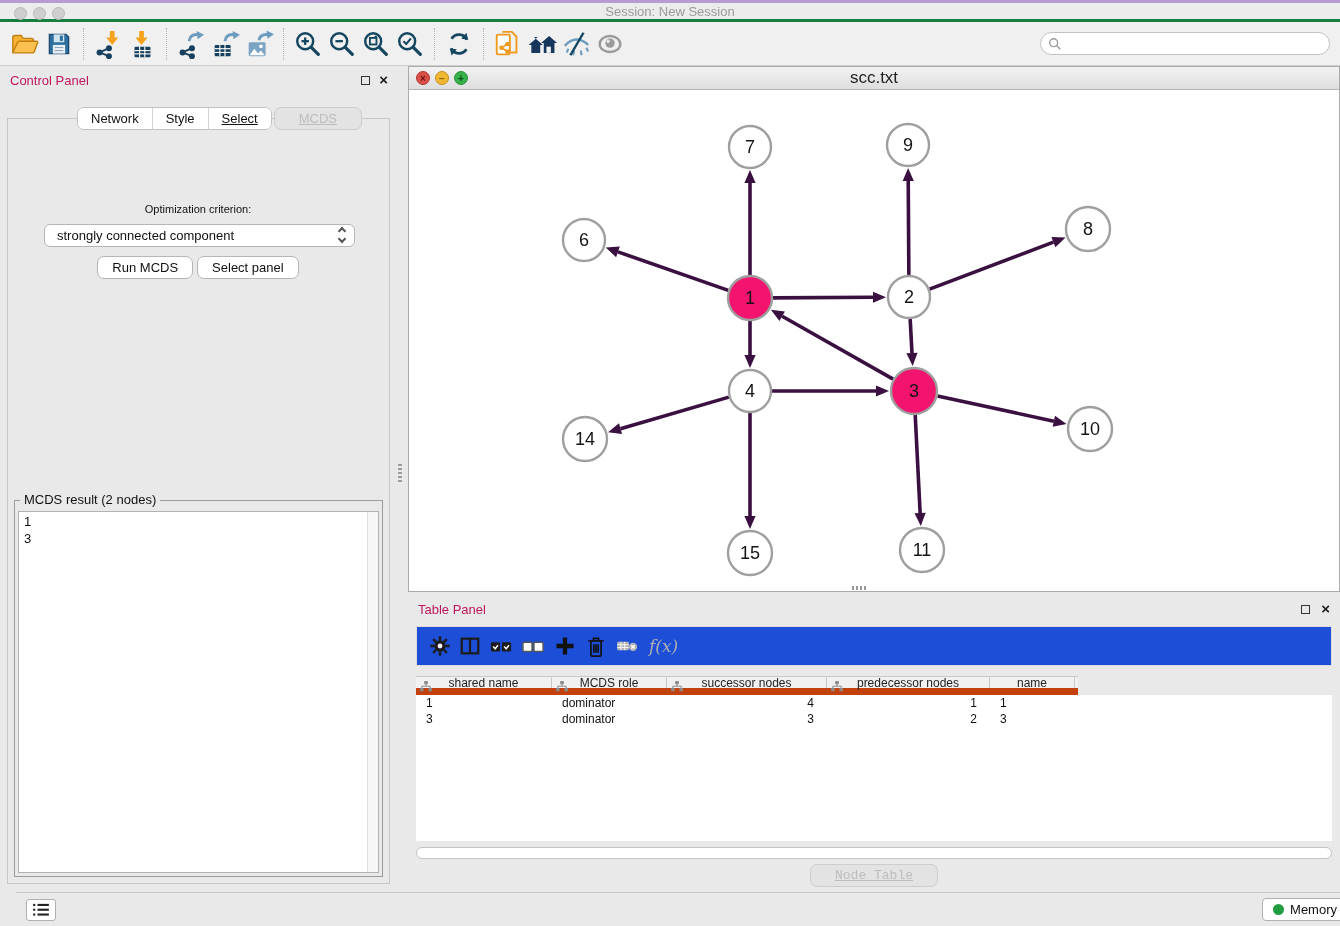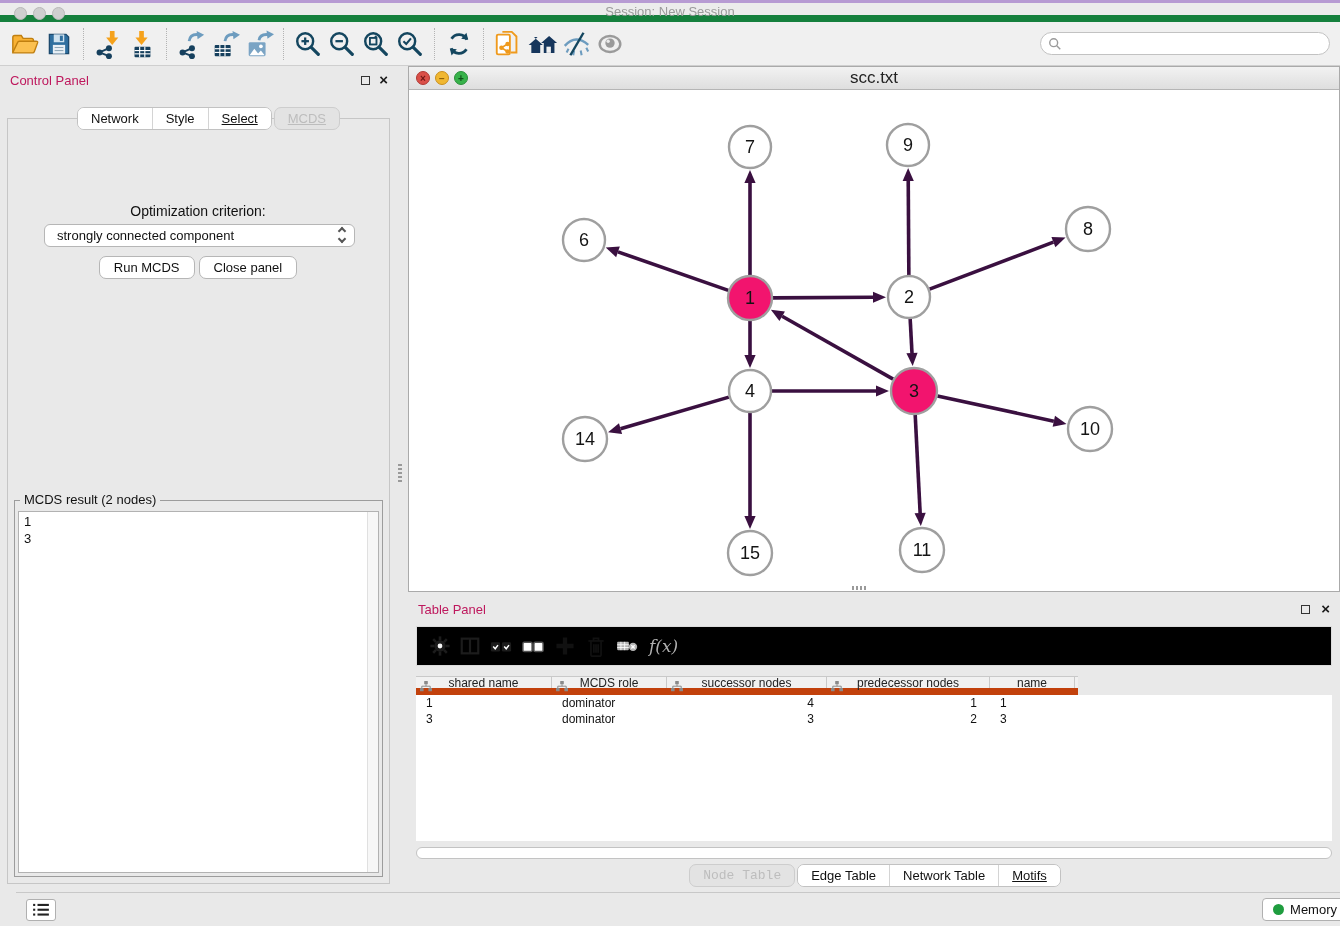--- a/index.html
+++ b/index.html
@@ -1,21 +1,21 @@
 <!DOCTYPE html>
 <html><head>
 <meta charset="utf-8">
 <style>
   * { margin:0; padding:0; box-sizing:border-box; }
   html,body { width:1340px; height:926px; font-family:"Liberation Sans","DejaVu Sans",sans-serif; background:#e9e9e9; overflow:hidden; }
   .abs { position:absolute; }
   #app { position:relative; width:1340px; height:926px; background:#e9e9e9; }
 
   
-  #titlebar { left:0; top:0; width:1340px; height:22px; background:#ececec; border-top:3px solid #b79bd3; border-bottom:7px solid #15803d; }
+  #titlebar { left:0; top:0; width:1340px; height:22px; background:#ececec; border-top:3px solid #b79bd3; border-bottom:3px solid #15803d; }
   #titlebar .title { width:100%; text-align:center; font-size:13px; color:#9a9a9a; line-height:18px; }
   .tl-dot { display:inline-block; width:13px; height:13px; border-radius:50%; background:#cfcfcf; border:1px solid #b9b9b9; margin-right:6px; }
   #main-traffic { left:14px; top:3px; }
 
   
   #toolbar { left:0; top:22px; width:1340px; height:44px; background:#f0f0f0; border-bottom:1px solid #cfcfcf; display:flex; align-items:center; padding-left:8px; }
   .tb-btn { width:34px; height:34px; display:flex; align-items:center; justify-content:center; cursor:pointer; }
   .tb-sep { width:1px; height:32px; border-left:1px dotted #b3b3b3; margin:0 7px; }
   #search-wrap { margin-left:auto; margin-right:10px; position:relative; }
   #search-wrap input { width:290px; height:23px; border:1px solid #c2c2c2; border-radius:12px; background:#fff; padding-left:26px; font-size:13px; outline:none; }
@@ -27,23 +27,23 @@
   .panel-head .ptitle { position:absolute; left:10px; top:7px; font-size:13px; color:#be185d; }
   .float-box { position:absolute; width:9px; height:9px; border:1.6px solid #333; top:10px; cursor:pointer; }
   .close-x { position:absolute; font-size:15px; font-weight:bold; color:#1a1a1a; top:5px; cursor:pointer; }
   #cp-float { right:26px; } #cp-close { right:8px; }
 
   #cp-pane { left:7px; top:52px; width:383px; height:766px; border:1px solid #c6c6c6; }
   #cp-tabs { left:77px; top:41px; display:flex; z-index:5; }
   .seg-group { display:flex; border:1px solid #c2c2c2; border-radius:7px; overflow:hidden; background:#fff; }
   .cptab { padding:3px 13px; font-size:13px; color:#111; background:#fff; border-right:1px solid #d4d4d4; cursor:pointer; }
   .cptab:last-child { border-right:none;text-decoration:underline; }
-  .cptab.active-lone { margin-left:2px; border:1px solid #cdcdcd; border-radius:7px; background:#e3e3e3; color:#bdbdbd; padding:3px 13px; font-size:13px; }
-
-  #opt-label { left:0; top:137px; width:396px; text-align:center; font-size:14px; color:#111; }
+  .cptab.active-lone { margin-left:2px; border:1px solid #cdcdcd; border-radius:7px; background:#e3e3e3; color:#bdbdbd; padding:3px 24px; font-size:13px; }
+
+  #opt-label { left:0; top:137px; width:396px; text-align:center; font-size:11px; color:#111; }
   #criterion-select { left:44px; top:158px; width:311px; height:23px; background:#fff; border:1px solid #b6b6b6; border-radius:6px; font-size:13px; color:#111; display:flex; align-items:center; padding-left:12px; cursor:pointer; }
   #criterion-select .chev { position:absolute; right:9px; top:3px; }
   .chev i { display:block; width:6px; height:6px; border:solid #555; border-width:2px 2px 0 0; }
   .chev .up { transform:rotate(-45deg); margin-bottom:2px; }
   .chev .dn { transform:rotate(135deg); }
 
   #cp-buttons { left:0; top:190px; width:396px; display:flex; justify-content:center; gap:4px; }
   .mac-btn { background:#fff; border:1px solid #b6b6b6; border-radius:7px; font-size:13px; color:#111; padding:3px 14px; font-family:inherit; cursor:pointer; }
 
   #result-group { left:14px; top:434px; width:369px; height:377px; border:1px solid #9c9c9c; }
@@ -61,21 +61,21 @@
   #tl-min  { left:26px; background:#f0b731; border:1px solid #c98f1e; color:#8a5d05; }
   #tl-max  { left:45px; background:#37b24a; border:1px solid #2a8f3a; color:#0d4f18; }
   #graph-svg { position:absolute; left:0; top:23px; }
   .handle-dots { background:repeating-linear-gradient(90deg,#9a9a9a 0 2px,transparent 2px 4px); }
   #net-resize { left:852px; top:586px; width:16px; height:4px; }
   #v-divider { left:398px; top:464px; width:4px; height:18px; background:repeating-linear-gradient(0deg,#9a9a9a 0 2px,transparent 2px 4px); }
 
   
   #table-panel { left:408px; top:595px; width:932px; height:297px; background:#e9e9e9; }
   #tp-float { right:30px; } #tp-close { right:10px; }
-  #tp-toolbar { left:8px; right:8px; top:31px; height:40px; background:#000000; border:1px solid #dcdcdc; display:flex; align-items:center; gap:8px; padding-left:12px; }
+  #tp-toolbar { left:8px; right:8px; top:31px; height:40px; background:#1d4ed8; border:1px solid #dcdcdc; display:flex; align-items:center; gap:8px; padding-left:12px; }
   .tp-icon { display:flex; align-items:center; justify-content:center; cursor:pointer; }
   #fx-label { font-family:"DejaVu Serif","Liberation Serif",serif; font-style:italic; font-size:17px; color:#b0b0b0; }
   #tbl-header { left:8px; top:81px; width:662px; height:19px; background:#f1f1f1; border-top:1px solid #c9c9c9; border-bottom:7px solid #c2410c; display:flex; }
   .th { position:relative; height:100%; border-right:1px solid #c9c9c9; display:flex; align-items:center; justify-content:center; font-size:12px; color:#222; }
   .th svg { position:absolute; left:4px; top:4px; }
   #tbl-body { left:8px; right:8px; top:100px; height:146px; background:#fff; }
   .tr { display:flex; height:16px; }
   .td { font-size:12px; color:#111; line-height:16px; overflow:hidden; white-space:nowrap; }
   #tbl-hscroll { left:8px; right:8px; top:252px; height:12px; background:#fff; border:1px solid #c3c3c3; border-radius:7px; }
   #tbl-tabs { left:0; right:0; top:269px; display:flex; justify-content:center; }
@@ -277,21 +277,21 @@
     <div id="opt-label" class="abs">Optimization criterion:</div>
     <div id="criterion-select" class="abs">
       <span>strongly connected component</span>
       <span class="chev">
           <i class="up"></i>
           <i class="dn"></i>
         </span>
     </div>
     <div id="cp-buttons" class="abs">
       <button class="mac-btn">Run MCDS</button>
-      <button class="mac-btn">Close panel</button>
+      <button class="mac-btn">Select panel</button>
     </div>
     <div id="result-group" class="abs">
       <span id="result-legend">MCDS result (2 nodes)</span>
       <div id="result-inner">
         <div id="result-lines">
             <div>1</div>
             <div>3</div>
           </div>
         <div id="result-scroll"></div>
       </div>
@@ -552,25 +552,20 @@
           <div class="td" style="width: 136px; text-align: left; padding: 0px 0px 0px 10px;">3</div>
           <div class="td" style="width: 115px; text-align: left; padding: 0px 0px 0px 10px;">dominator</div>
           <div class="td" style="width: 160px; text-align: right; padding: 0px 13px 0px 0px;">3</div>
           <div class="td" style="width: 163px; text-align: right; padding: 0px 13px 0px 0px;">2</div>
           <div class="td" style="width: 85px; text-align: left; padding: 0px 0px 0px 10px;">3</div>
         </div>
       </div>
     <div id="tbl-hscroll" class="abs"></div>
     <div id="tbl-tabs" class="abs">
         <div class="cptab active-lone" style="margin-right: 2px; font-family: Liberation Mono, monospace;">Node Table</div>
-        <div class="seg-group">
-          <div class="cptab">Edge Table</div>
-          <div class="cptab">Network Table</div>
-          <div class="cptab">Motifs</div>
-        </div>
       </div>
   </div>
 
   <div id="status-bar" class="abs">
     <span id="list-btn" class="abs">
       <svg width="18" height="14" viewBox="0 0 20 16">
         <g fill="#222">
             <rect x="1" y="1" width="2.4" height="2.4"></rect>
             <rect x="6" y="1" width="13" height="2.4"></rect>
             <rect x="1" y="6.5" width="2.4" height="2.4"></rect>

